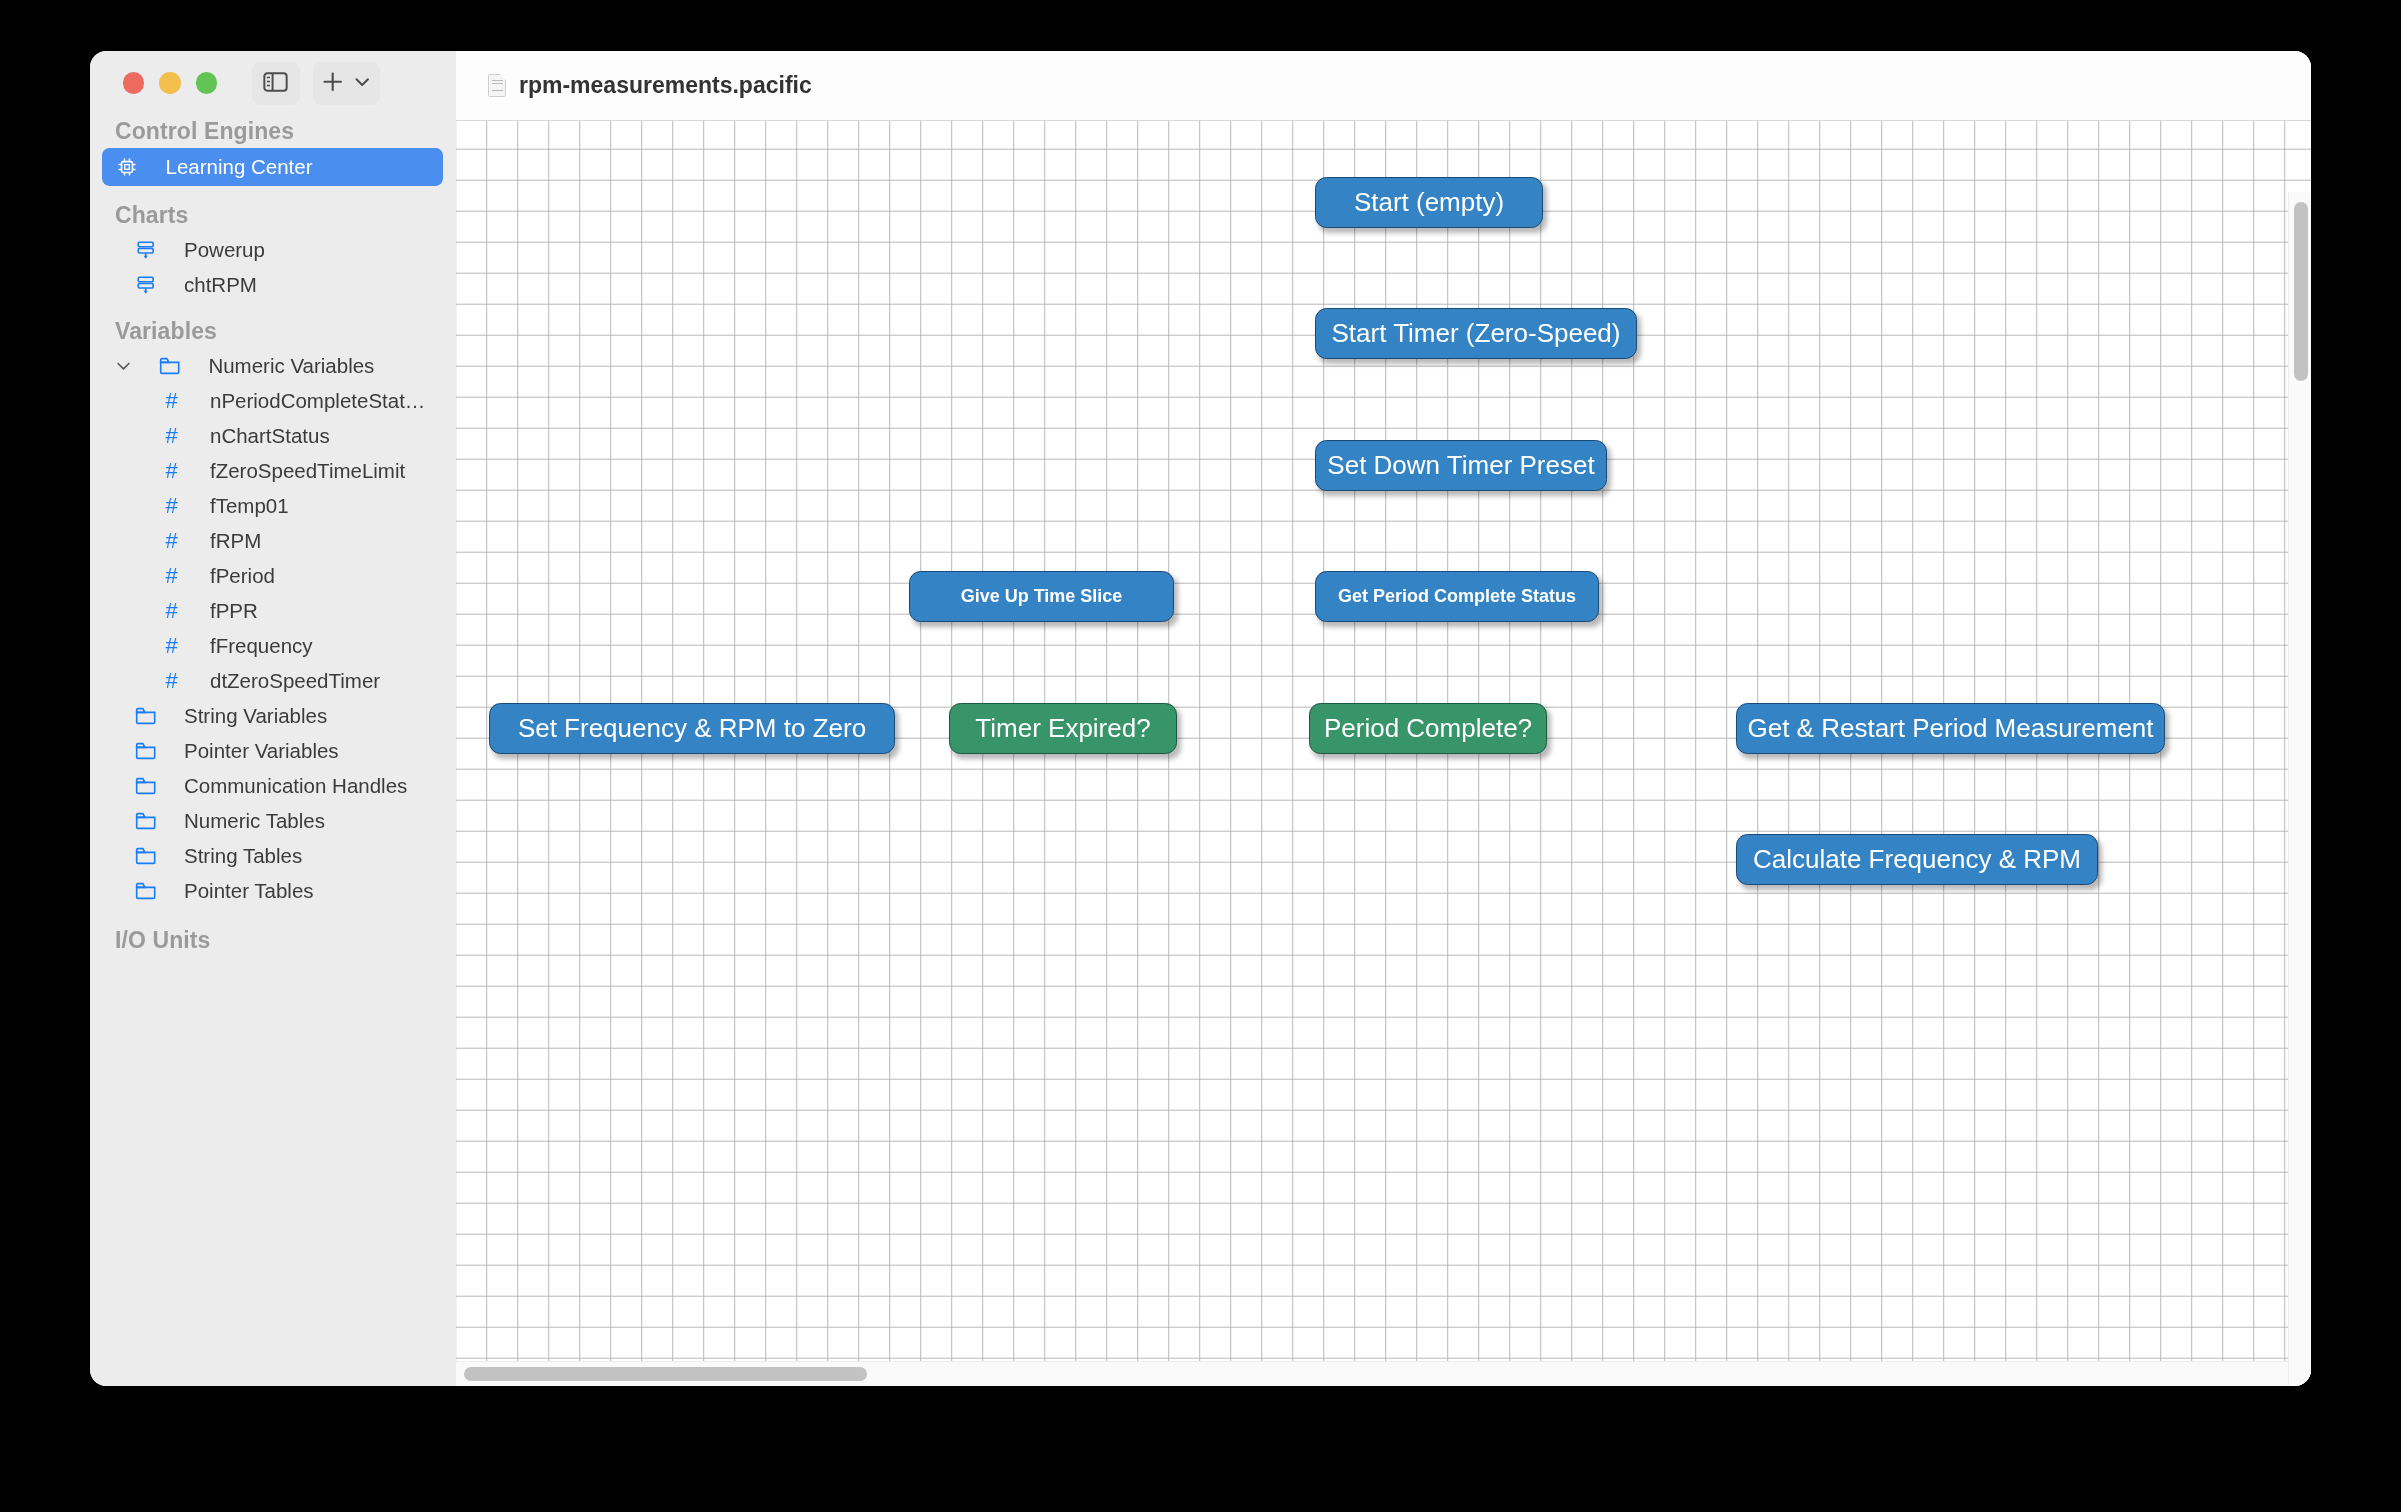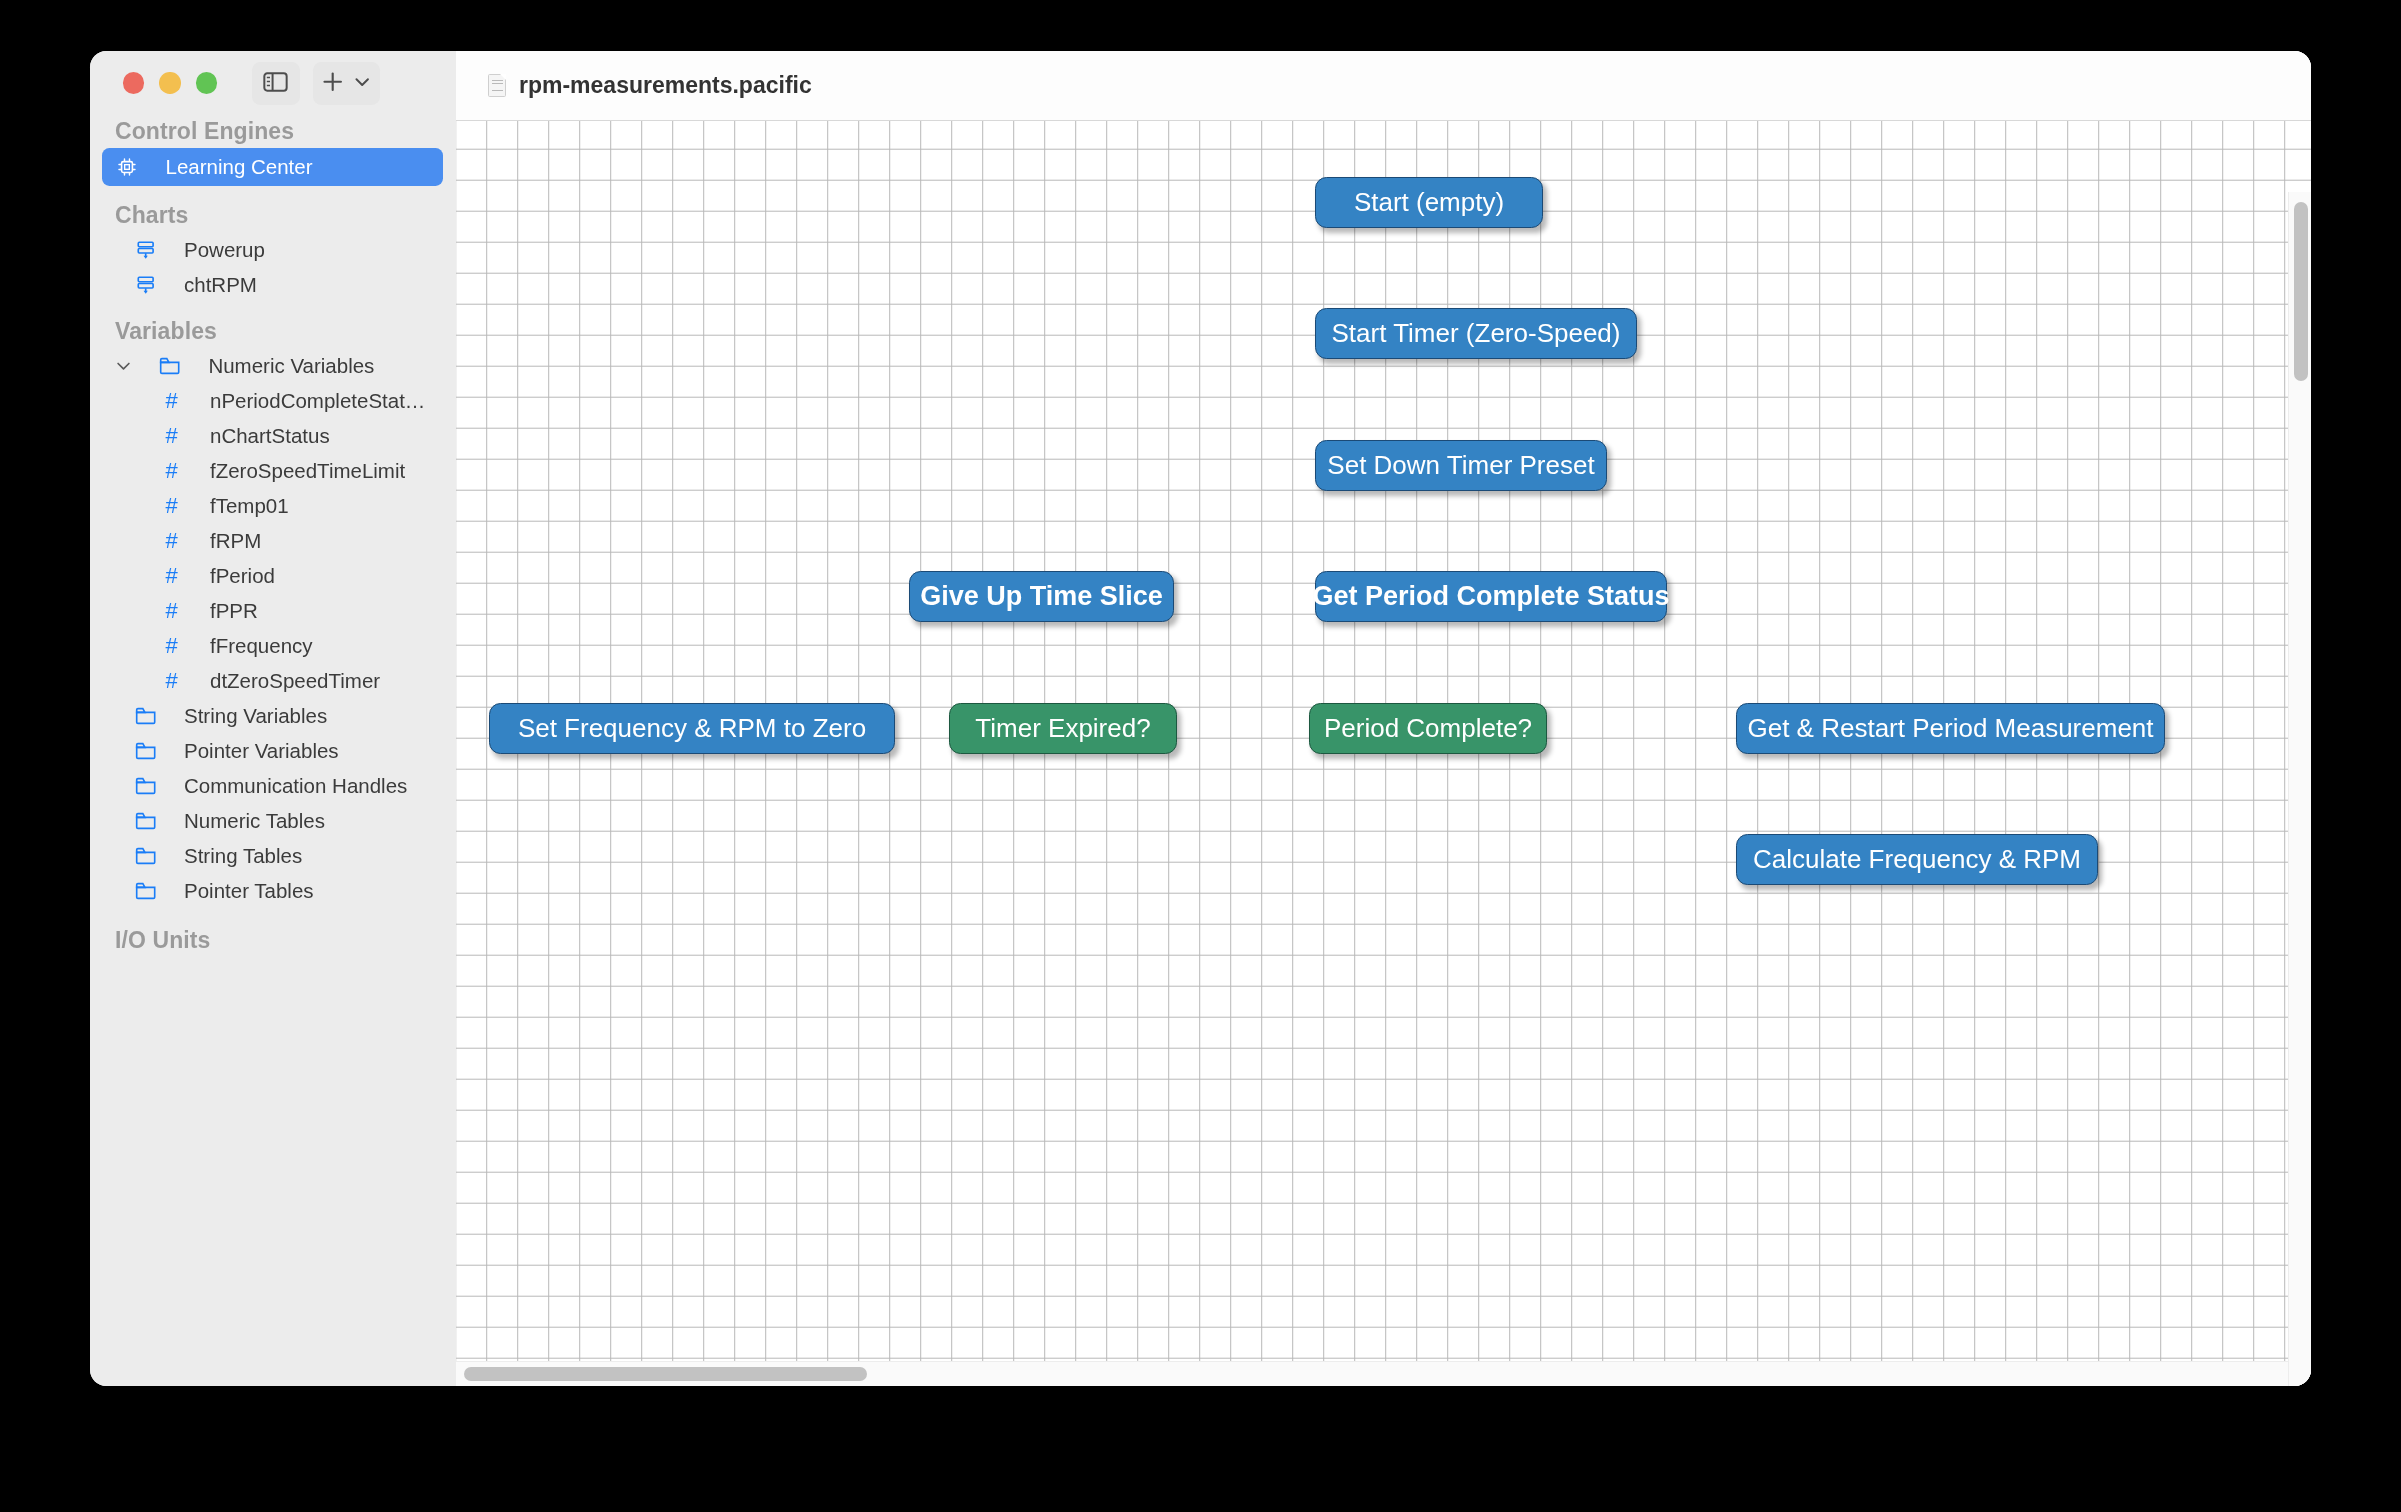--- a/index.html
+++ b/index.html
@@ -161,21 +161,21 @@
     color: #ffffff;
     font-size: 26px;
     height: 51px;
     padding: 0 18px;
     box-shadow: 3.3px 4.1px 5.8px rgba(0,0,0,0.28);
     white-space: nowrap;
     cursor: default;
   }
   .node.action   { background: #3483c4; border: 1.6px solid #1b4a76; }
   .node.decision { background: #389469; border: 1.6px solid #1d5840; }
-  .node.bold     { font-weight: bold; font-size: 27px; }
+  .node.bold     { font-weight: bold; font-size: 18px; }
 
   
   #vscroll {
     position: absolute;
     right: 0; top: 71px;
     width: 23px; bottom: 0;
     background: #fafafa;
     border-left: 0.8px solid #ededed;
   }
   #vthumb {
@@ -413,21 +413,21 @@
           </div>
           <div class="node action" style="left: 859px; top: 187px; width: 322px;">
             <span>Start Timer (Zero-Speed)</span>
           </div>
           <div class="node action" style="left: 859px; top: 319px; width: 292px;">
             <span>Set Down Timer Preset</span>
           </div>
           <div class="node action bold" style="left: 453px; top: 450px; width: 265px;">
             <span>Give Up Time Slice</span>
           </div>
-          <div class="node action bold" style="left: 859px; top: 450px; width: 352px;">
+          <div class="node action bold" style="left: 859px; top: 450px; width: 284px;">
             <span>Get Period Complete Status</span>
           </div>
           <div class="node action" style="left: 33px; top: 582px; width: 406px;">
             <span>Set Frequency &amp; RPM to Zero</span>
           </div>
           <div class="node decision" style="left: 493px; top: 582px; width: 228px;">
             <span>Timer Expired?</span>
           </div>
           <div class="node decision" style="left: 853px; top: 582px; width: 238px;">
             <span>Period Complete?</span>

